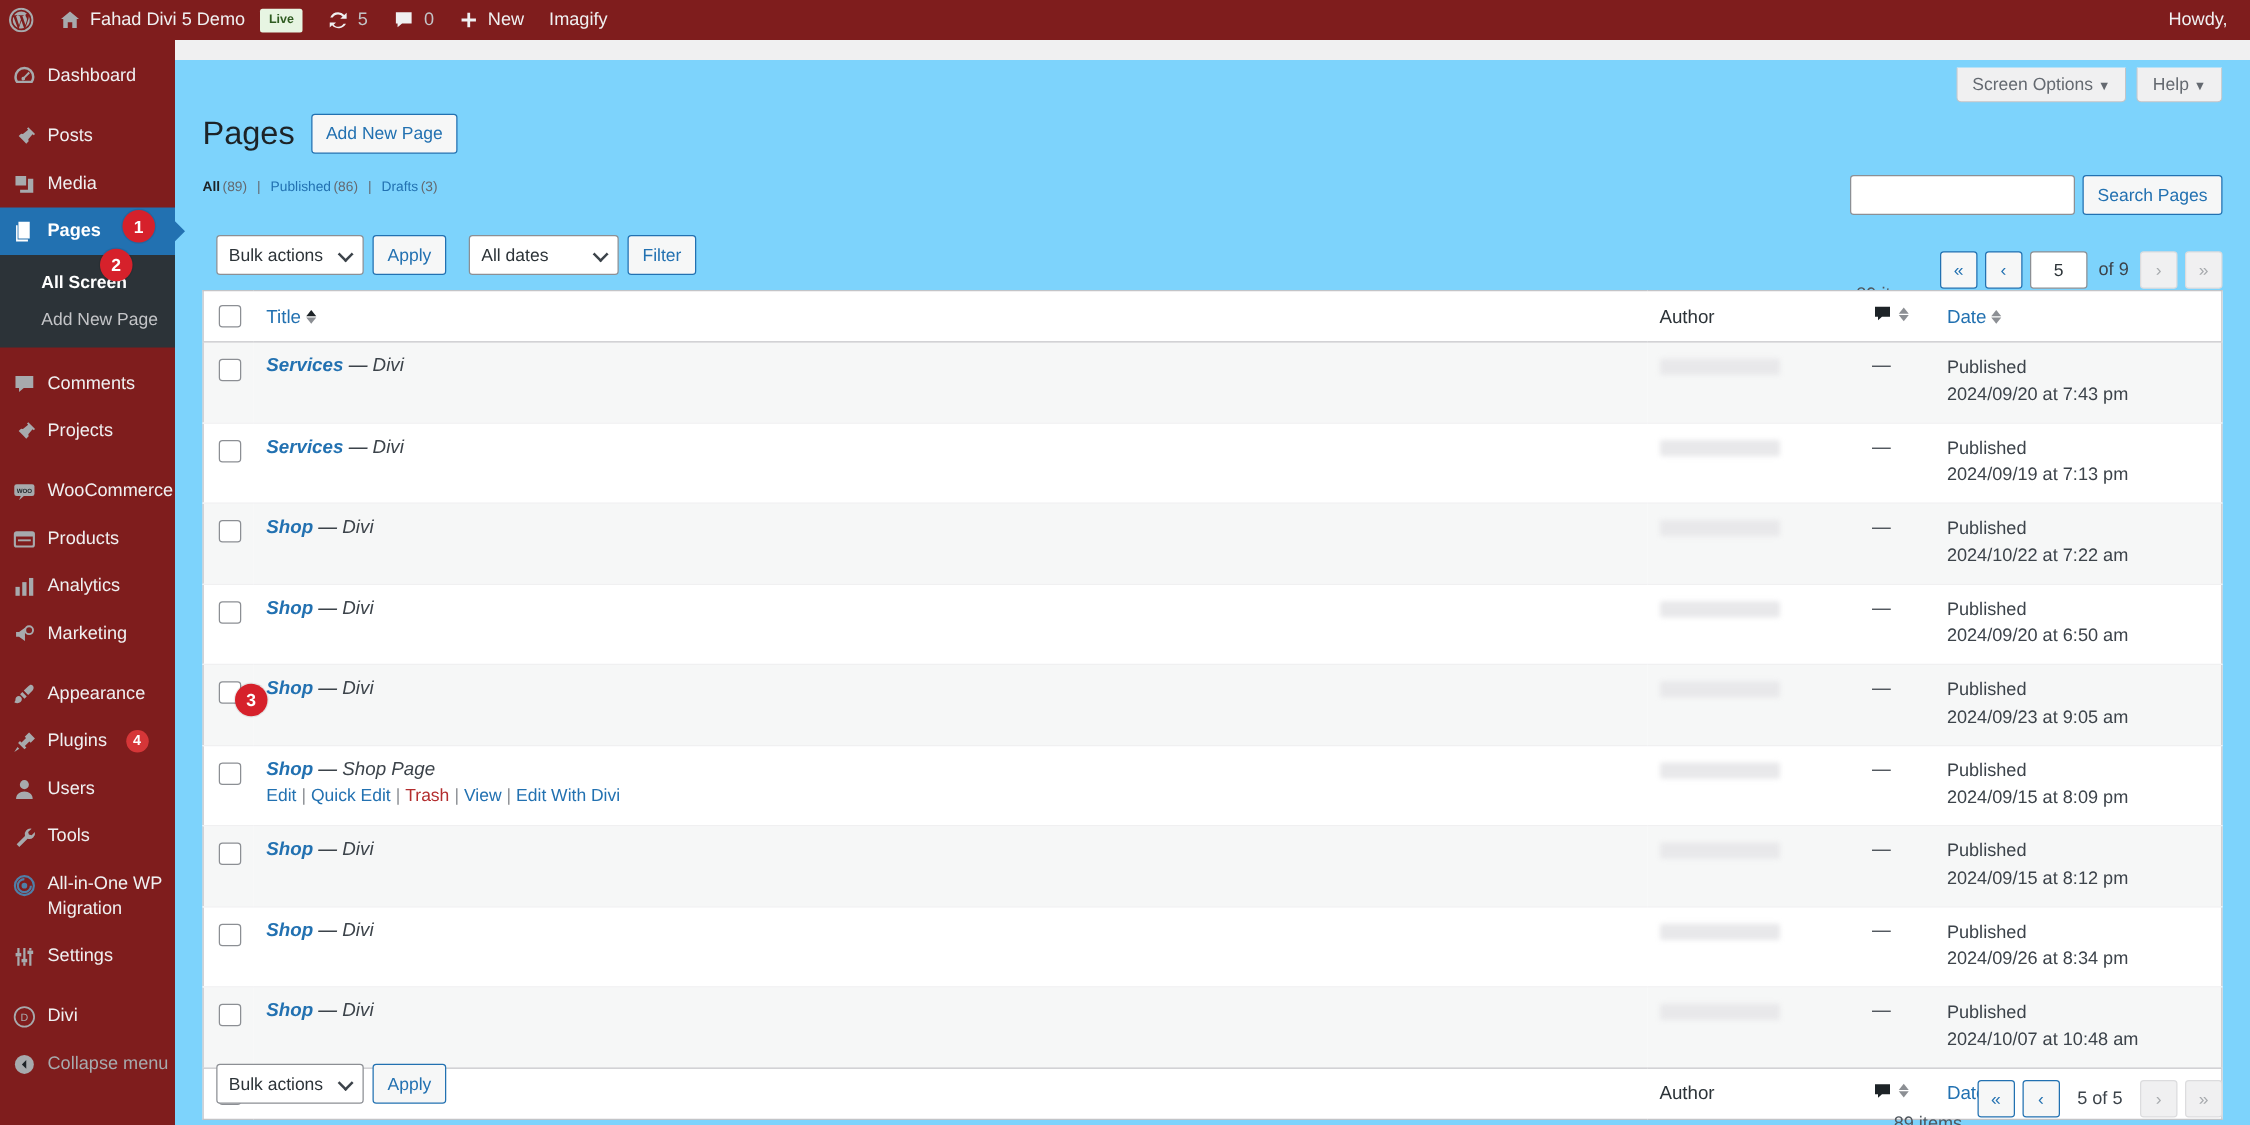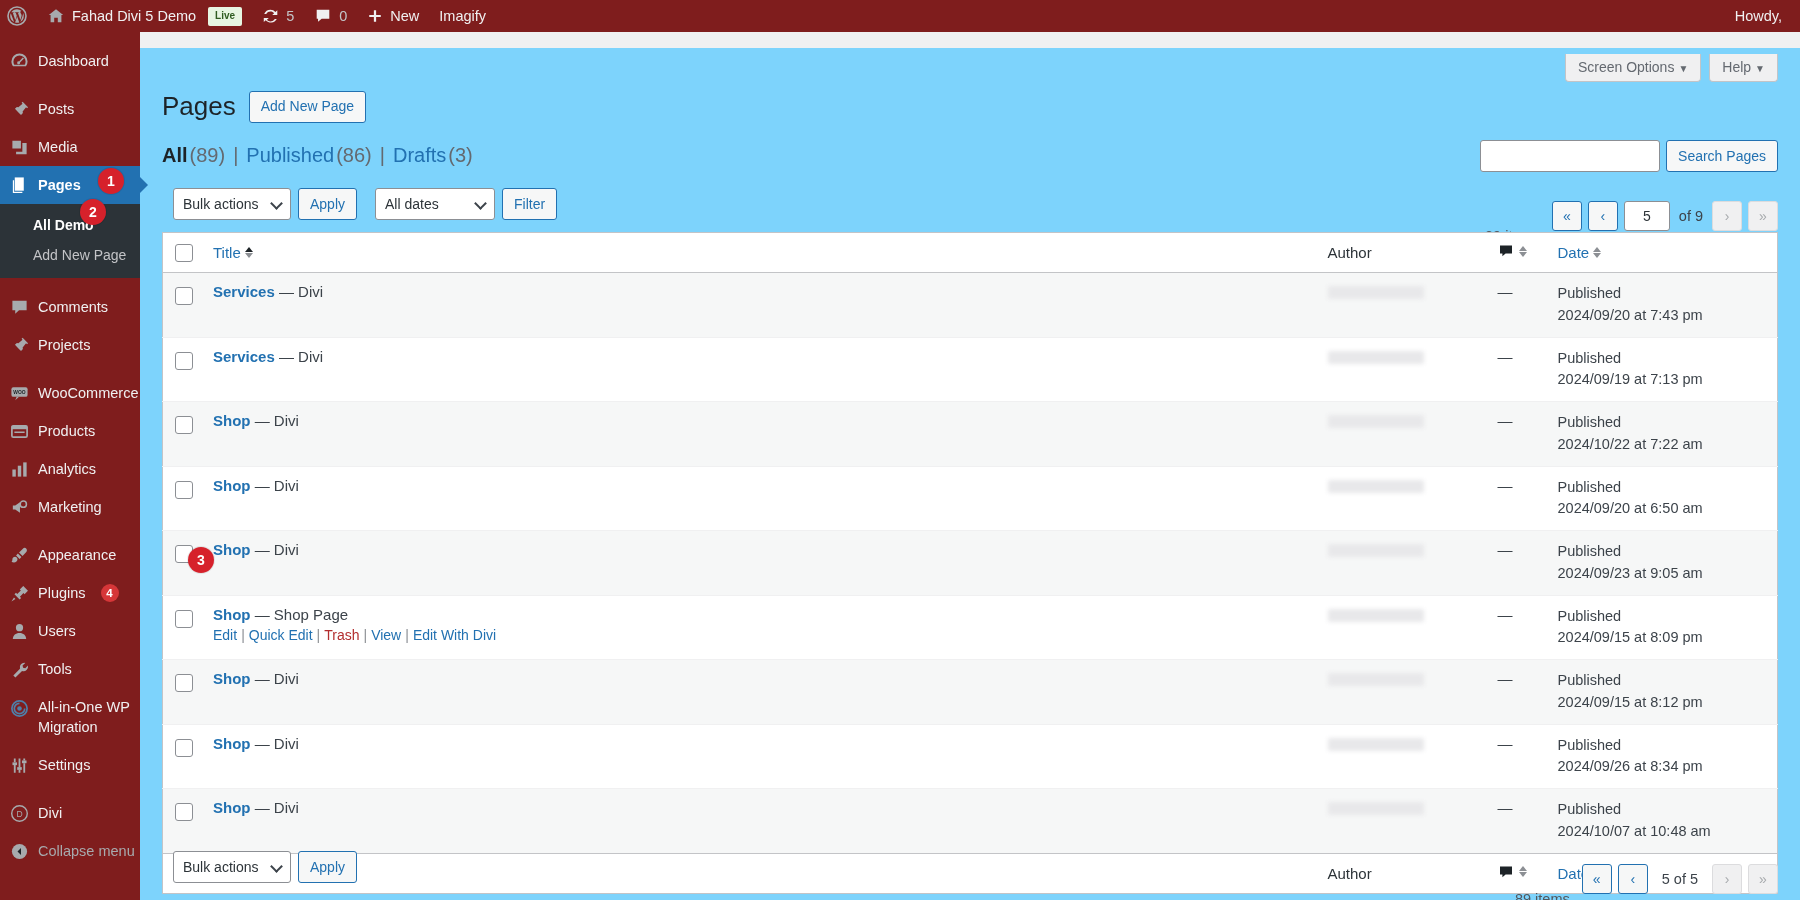--- a/index.html
+++ b/index.html
@@ -142,21 +142,21 @@
     color: #2271b1;
     border-radius: 3px;
     padding: 5px 11px 6px;
     font-size: 14px;
     line-height: 1.4;
     cursor: pointer;
   }
 
   .subsubsub {
     position: absolute; top: 96px; left: 22px;
-    font-size: 20px; color: #2271b1;
+    font-size: 11px; color: #2271b1;
     display: flex; align-items: center; gap: 2px;
   }
   .subsubsub a { color: #2271b1; text-decoration: none; cursor: pointer; }
   .subsubsub .current { color: #1d2327; font-weight: 600; }
   .subsubsub .cnt { color: #646970; }
   .subsubsub .sep { color: #646970; margin: 0 6px; }
 
   .search-box {
     position: absolute; top: 92px; right: 22px;
     display: flex; gap: 6px; align-items: center;
@@ -279,21 +279,21 @@
   tbody td {
     padding: 10px 10px;
     vertical-align: top;
     border-top: 1px solid #f0f0f1;
     color: #3c434a;
   }
   tbody tr:first-child td { border-top: none; }
   td.col-cb { padding-top: 13px; }
   .row-title {
     color: #2271b1; font-weight: 700; font-size: 15px;
-    text-decoration: none; cursor: pointer;
+    text-decoration: none; cursor: pointer; font-style: italic;
   }
   .row-title .suffix { font-weight: 400; color: #3c434a; }
   .row-actions {
     margin-top: 4px; font-size: 14px; color: #646970;
     visibility: visible;
   }
   .row-actions a { color: #2271b1; text-decoration: none; cursor: pointer; }
   .row-actions a.trash { color: #b32d2e; }
   .row-actions .sep { color: #8c8f94; margin: 0 4px; }
   .author-redacted {
@@ -411,21 +411,21 @@
     <span class="m-ico">
       <svg width="19" height="19" viewBox="0 0 20 20">
           <path d="M5 1.5h9.5v14H5v-14z" fill="currentColor"></path>
           <path d="M3 4.5h1.3v12H13V18H3V4.5z" fill="currentColor"></path>
         </svg>
     </span>
     <span>Pages</span>
   </div>
 
   <div class="submenu" style="position:relative;">
-    <a class="current">All Demo</a>
+    <a class="current">All Screen</a>
     <a>Add New Page</a>
   </div>
 
   <div class="menu-sep"></div>
 
   <div class="menu-top">
     <span class="m-ico">
       <svg width="19" height="19" viewBox="0 0 20 20">
           <path d="M2.5 3h15v10h-8l-4 3.5V13h-3V3z" fill="currentColor"></path>
         </svg>

